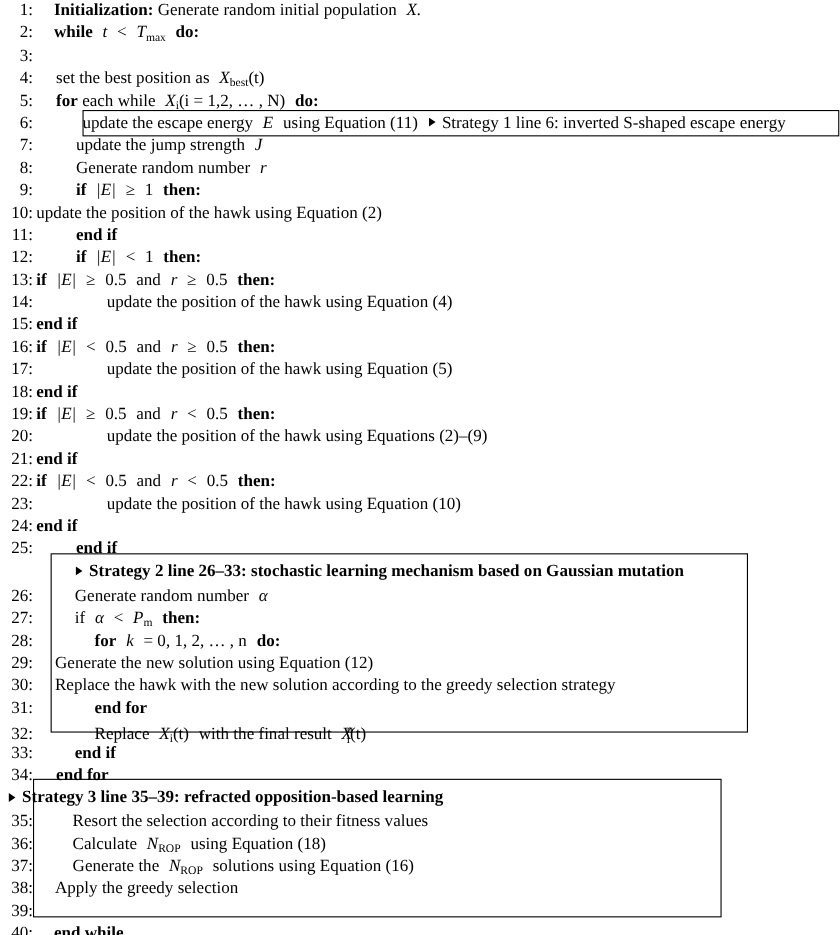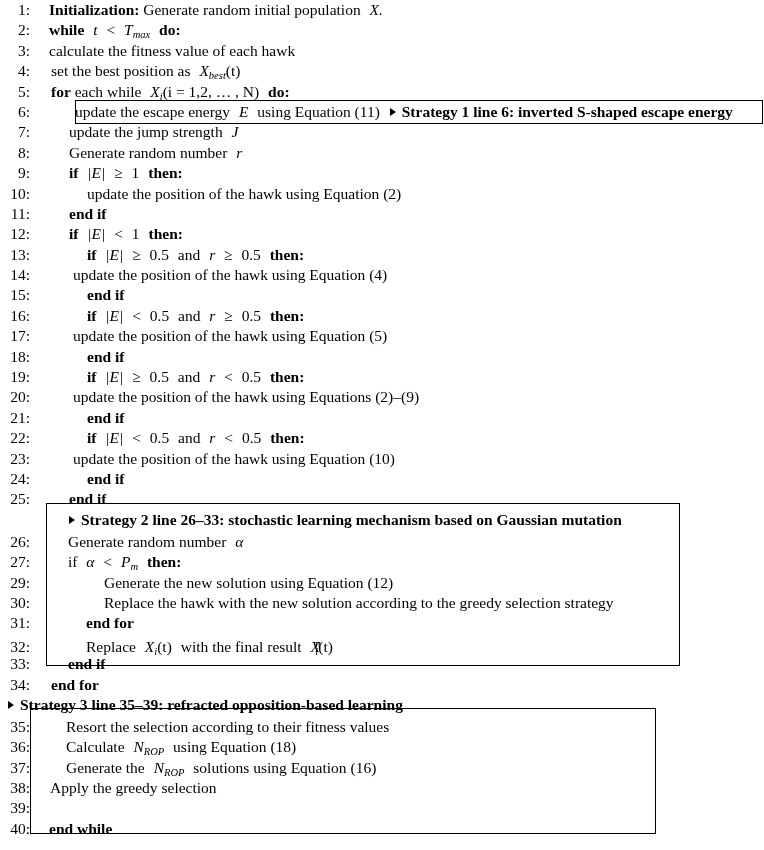--- a/index.html
+++ b/index.html
@@ -43,30 +43,29 @@
     font-size: 15.5px;
     line-height: 20.4px;
     padding-left: 3px;
     position: relative;
   }
 
   
   .ind0  { margin-left: 16px; }
   .ind1  { margin-left: 18px; }
   .ind2  { margin-left: 36px; }
-  .ind3  { margin-left: 54px; }
-  .ind4  { margin-left: 40px; }
+  .ind3  { }
+  .ind4  { margin-left: 64px; }
 
   
   .kw { font-weight: bold; }
   .mi { font-style: italic; font-family: "Liberation Serif", "DejaVu Serif", serif; }
   .mn { font-family: "Liberation Serif", "DejaVu Serif", serif; }
   sub, sup {
     font-size: 0.68em;
-    font-style: italic;
   }
   sub { vertical-align: -0.28em; }
   sup { vertical-align: 0.52em; }
   .sp { display: inline-block; width: 5px; }
 
   
   .tri {
     display: inline-block;
     width: 0; height: 0;
     border-top: 4.5px solid transparent;
@@ -86,21 +85,21 @@
   #box-strategy1 { left: 75px;  top: 100px; width: 688px; height: 24px; }
   #box-strategy2 { left: 46px;  top: 503px; width: 634px; height: 163px; }
   #box-strategy3 { left: 30px;  top: 708px; width: 626px; height: 126px; }
 
   .strategy-header {
     font-weight: bold;
     font-size: 15.5px;
     text-align: right;
   }
   .inline-strategy {
-    font-weight: bold;
+    font-weight: normal;
     margin-left: 6px;
   }
 </style>
 </head>
 <body>
 
 <div id="algo">
 
   <div class="box" id="box-strategy1"></div>
   <div class="box" id="box-strategy2"></div>
@@ -121,21 +120,20 @@
       <span class="kw">while</span>
       <span class="sp"></span><span class="mi">t</span>
       <span class="sp"></span><span class="mn">&lt;</span>
       <span class="sp"></span><span class="mi">T</span><sub>max</sub>
       <span class="sp"></span><span class="kw">do:</span>
     </span>
   </div>
 
   <div class="row">
     <span class="lineno">3:</span>
-    <span class="content ind0">calculate the fitness value of each hawk</span>
   </div>
 
   <div class="row">
     <span class="lineno">4:</span>
     <span class="content ind1">
       <span>set the best position as</span>
       <span class="sp"></span><span class="mi">X</span><sub>best</sub><span class="mn">(t)</span>
     </span>
   </div>
 
@@ -329,20 +327,29 @@
     <span class="lineno">27:</span>
     <span class="content ind1" style="padding-left:20px">
       <span>if</span>
       <span class="sp"></span><span class="mi">α</span>
       <span class="sp"></span><span class="mn">&lt;</span>
       <span class="sp"></span><span class="mi">P</span><sub>m</sub>
       <span class="sp"></span><span class="kw">then:</span>
     </span>
   </div>
 
+  <div class="row">
+    <span class="lineno">28:</span>
+    <span class="content ind2" style="padding-left:20px">
+      <span class="kw">for</span>
+      <span class="sp"></span><span class="mi">k</span>
+      <span class="sp"></span><span class="mn">= 0, 1, 2, … , n</span>
+      <span class="sp"></span><span class="kw">do:</span>
+    </span>
+  </div>
 
   <div class="row">
     <span class="lineno">29:</span>
     <span class="content ind3" style="padding-left:20px">Generate the new solution using Equation (12)</span>
   </div>
 
   <div class="row">
     <span class="lineno">30:</span>
     <span class="content ind3" style="padding-left:20px">Replace the hawk with the new solution according to the greedy selection strategy</span>
   </div>

